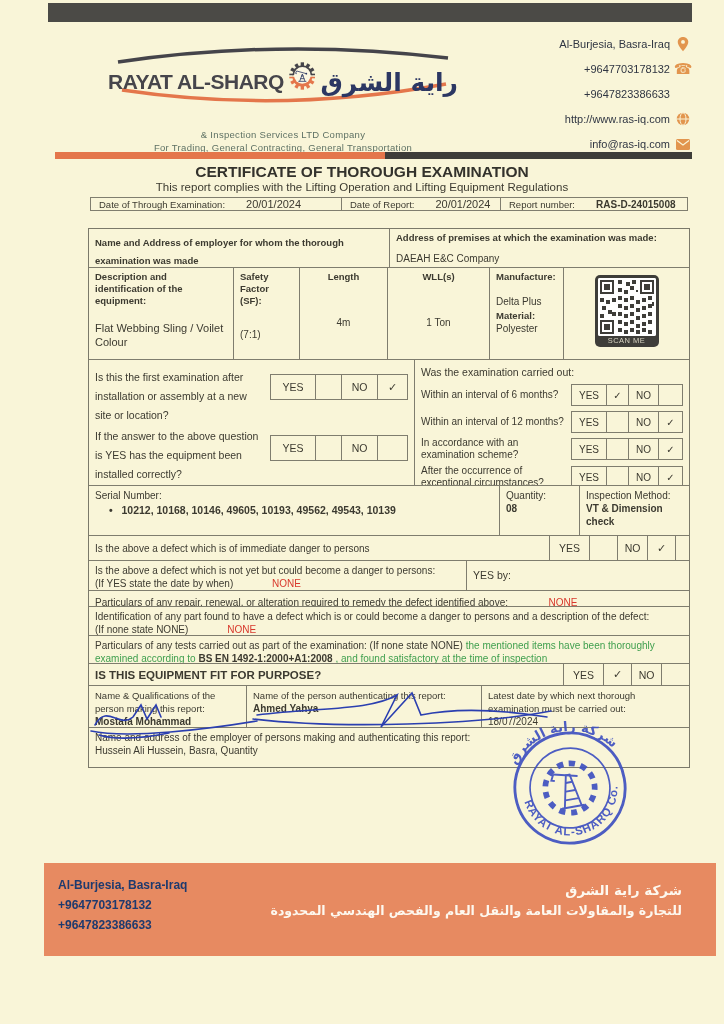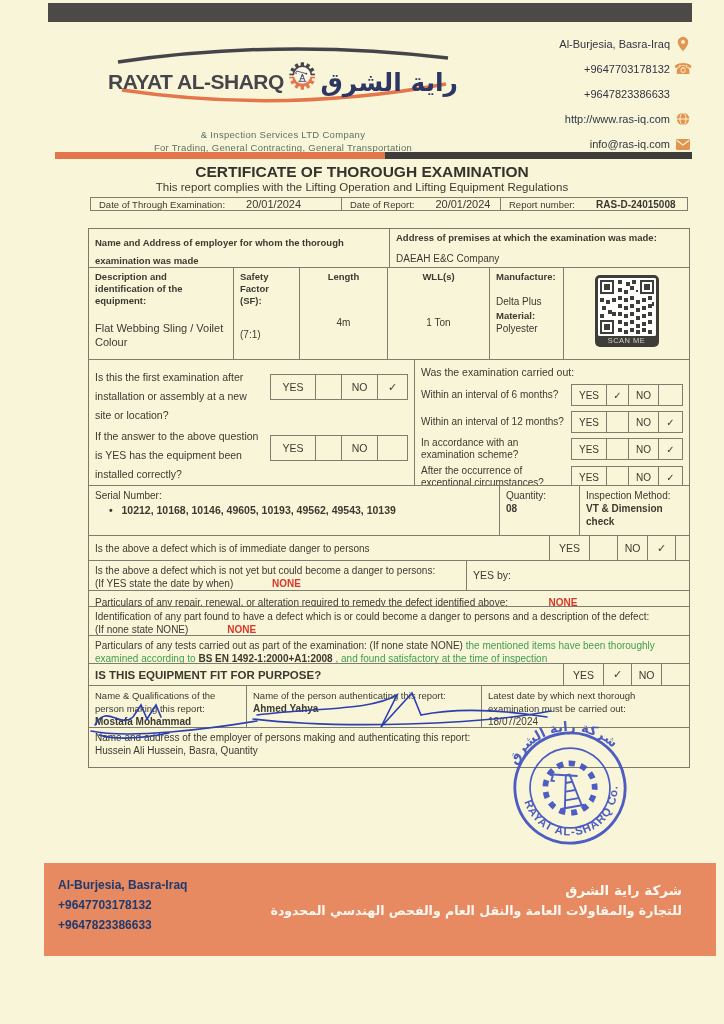--- a/index.html
+++ b/index.html
@@ -56,21 +56,21 @@
   .rG { height:16px; }
   .rH { height:29px; }
   .rI { height:28px; }
   .rJ { height:22px; }
   .rK { height:42px; }
   .rL { height:42px; }
   .cb { border-left:1.2px solid #7f7d6e; display:flex; align-items:center; justify-content:center; font-size:10.5px; padding:0; }
   .cbgrid { display:flex; border:1.2px solid #7f7d6e; height:26px; }
   .cbgrid .cb:first-child { border-left:none; }
   .check { font-family:"DejaVu Sans",sans-serif; font-size:11px; }
-  .red { color:#d8382c; font-weight:bold;padding-left:36px; }
+  .red { color:#d8382c; font-weight:normal;padding-left:36px; }
   .green { color:#3f9f4e; }
   .qtext { width:170px; font-size:10.5px; line-height:19px; }
   .co-item { display:flex; align-items:center; margin-top:2px; }
   .co-text { width:168px; font-size:10px; line-height:12px; }
   .co-grid { display:flex; border:1.2px solid #7f7d6e; height:22px; }
   .co-grid .cb:first-child { border-left:none; }
   .co-grid .cb { font-size:10px; }
 
   .qrbox { width:64px; margin:4px auto 0 auto; background:#3e3d39; border-radius:5px; padding:3px 3px 1px 3px; }
   .qrbox svg { display:block; background:#fff; border-radius:2px; }

